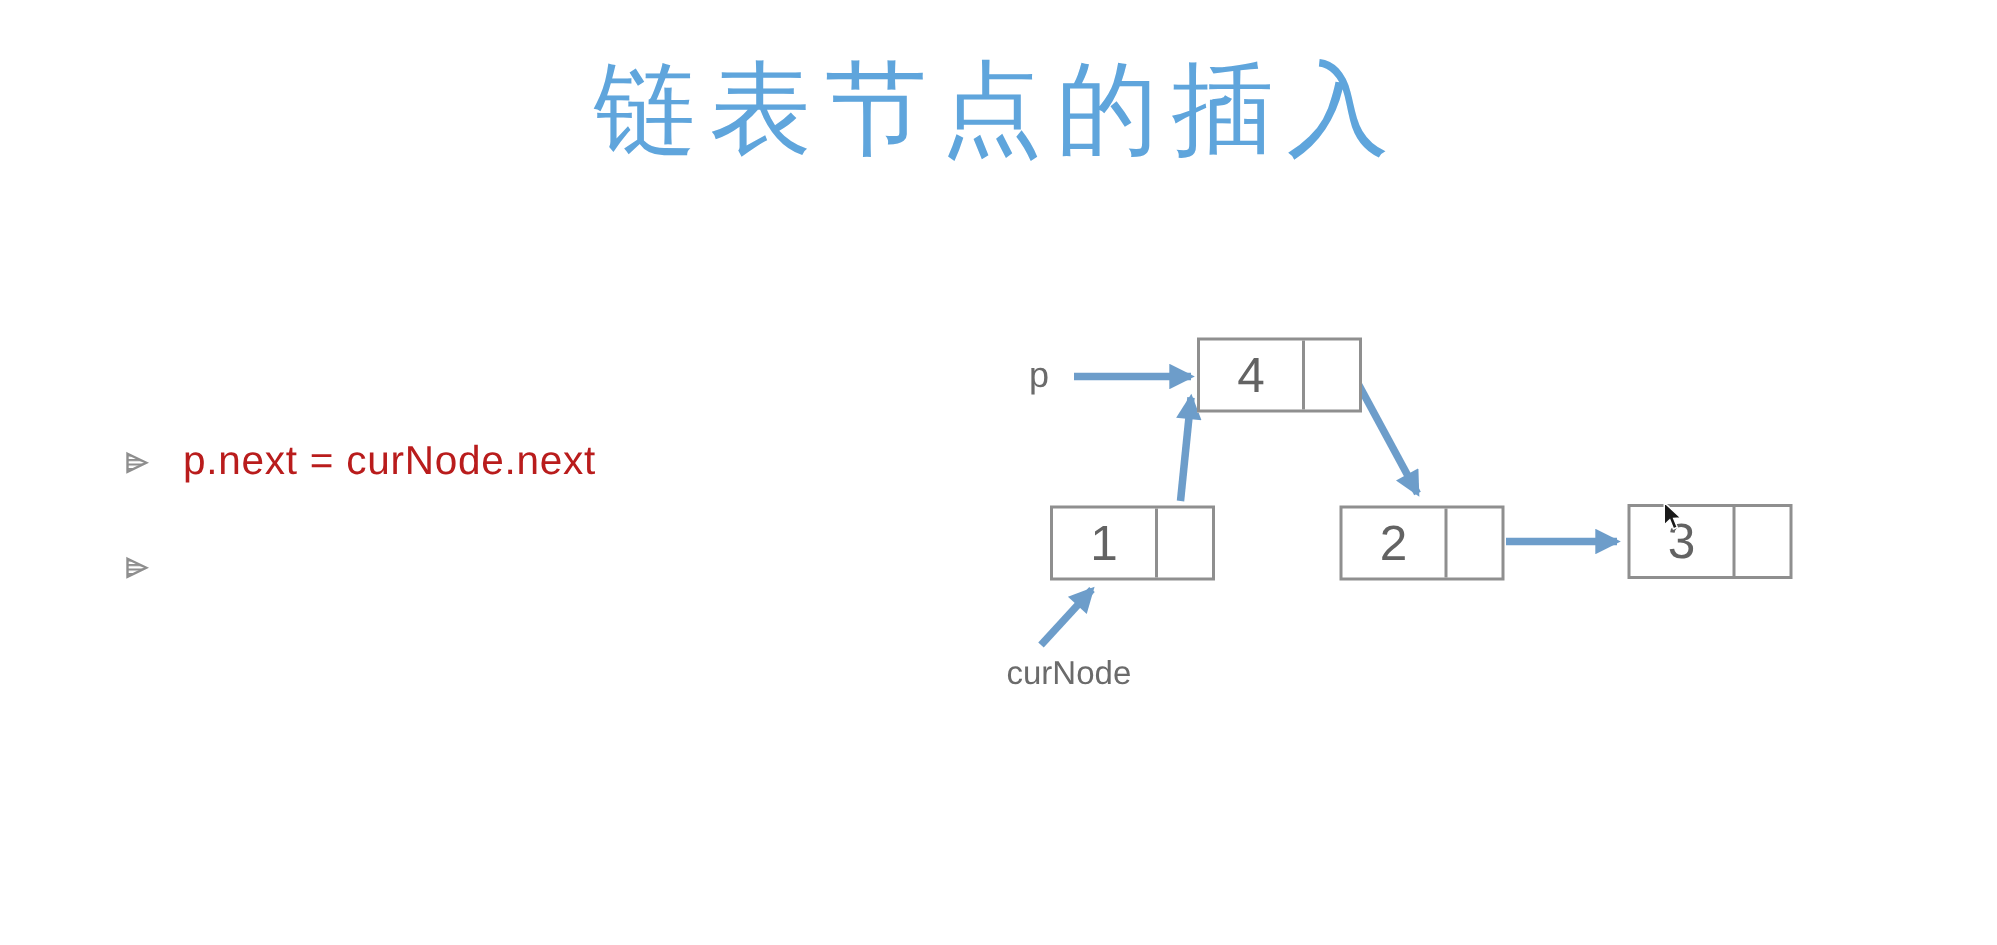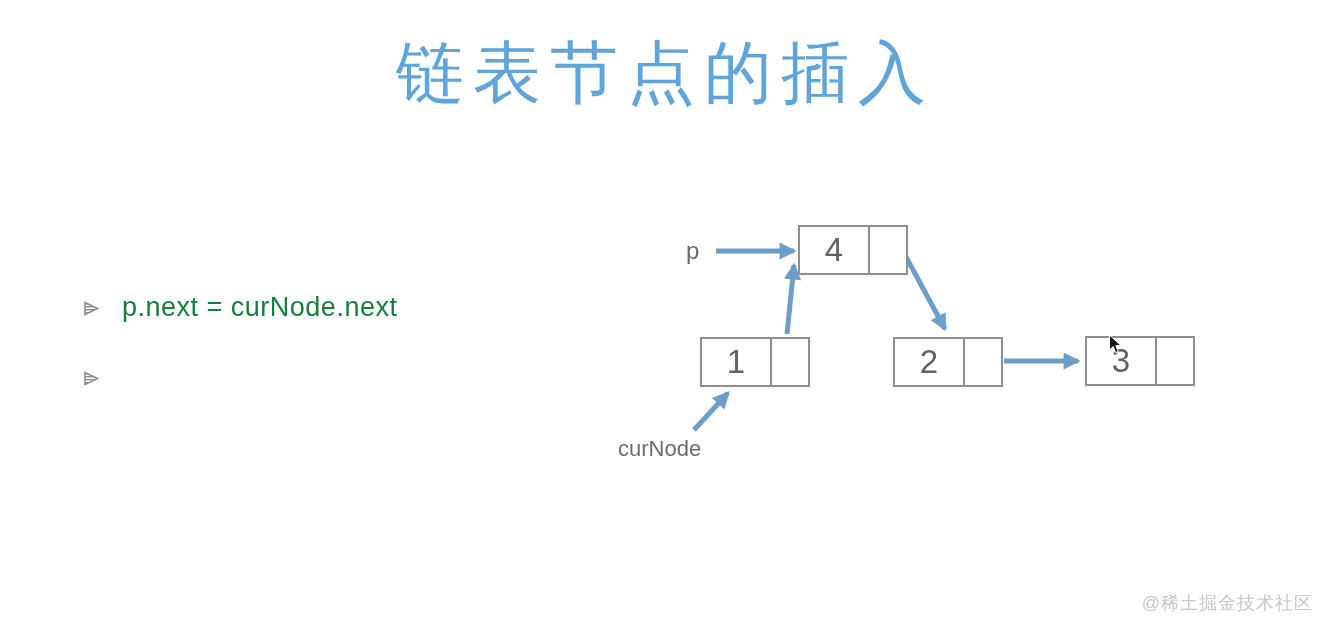--- a/index.html
+++ b/index.html
@@ -26,21 +26,21 @@
   
   .bullets { position:absolute; left:83px; top:291px; }
   .bullet-row {
     display:flex; align-items:center;
     height:32px;
     margin-bottom:38px;
   }
   .bullet-icon { flex:0 0 auto; margin-right:22px; margin-top:2px; }
   .bullet-text {
     font-size:27px;
-    color:#15803d;
+    color:#b91c1c;
     letter-spacing:0.5px;
     white-space:nowrap;
   }
 
   
   .diagram { position:absolute; inset:0; }
   .arrows { position:absolute; left:0; top:0; width:1331px; height:630px; pointer-events:none; }
 
   .node {
     position:absolute;
@@ -61,21 +61,21 @@
   #node1 { left:700px; top:337px; }
   #node2 { left:893px; top:337px; }
   #node3 { left:1085px; top:336px; }
 
   .ptr-label {
     position:absolute;
     color:#6b6b6b;
     white-space:nowrap;
   }
   #p-label       { left:686px; top:237px; font-size:24px; }
-  #curnode-label { left:618px; top:436px; font-size:22px; }
+  #curnode-label { left:671px; top:436px; font-size:22px; }
 
   .cursor { position:absolute; left:1108px; top:334px; }
 
   
   .watermark {
     position:absolute;
     right:18px; bottom:15px;
     font-size:18px;
     color:#c6c6c6;
     letter-spacing:1px;
@@ -148,15 +148,14 @@
 
     <div class="ptr-label" id="p-label">p</div>
     <div class="ptr-label" id="curnode-label">curNode</div>
 
     <svg class="cursor" width="15" height="21" viewBox="0 0 15 21">
       <path d="M1.5,1 L1.5,16 L5.2,12.6 L7.6,18.6 L10.2,17.5 L7.8,11.7 L12.8,11.4 Z" fill="#1a1a1a" stroke="#ffffff" stroke-width="1"></path>
     </svg>
 
   </div>
 
-  <div class="watermark">@稀土掘金技术社区</div>
 
 </div>
 
 </body></html>

